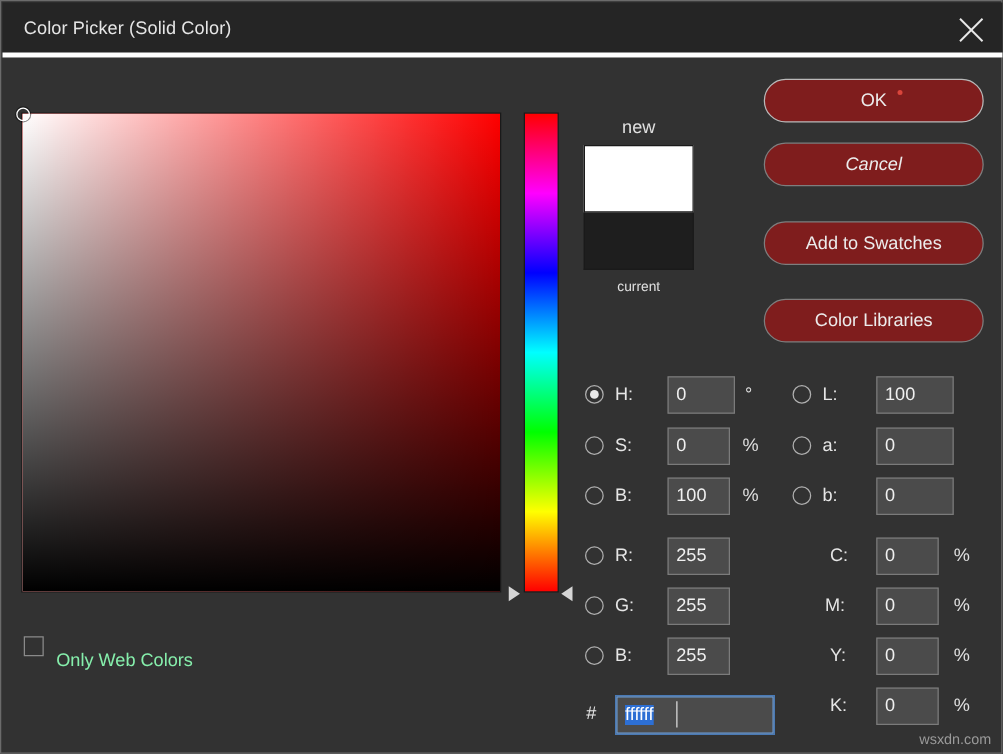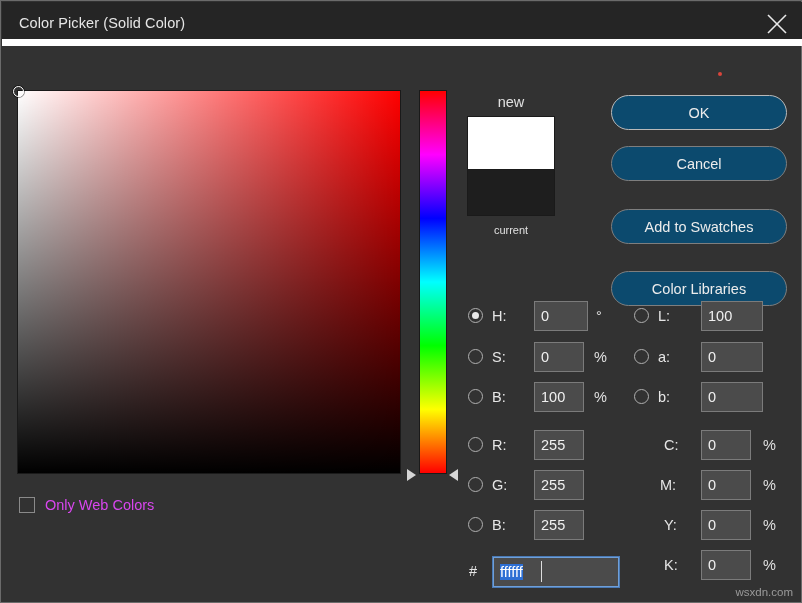--- a/index.html
+++ b/index.html
@@ -19,21 +19,21 @@
     background: #323232;
     border: 1px solid #6b6b6b;
   }
 
   
   .titlebar {
     position: absolute;
     left: 1px; top: 1px;
     width: 800px; height: 44px;
     background: #252525;
-    border-bottom: 7px solid #ffffff;
+    border-bottom: 4px solid #ffffff;
   }
   .title-text {
     position: absolute;
     left: 17px; top: 13px;
     font-size: 14.5px;
     color: #e6e6e6;
     letter-spacing: 0.1px;
   }
   .close-btn {
     position: absolute;
@@ -107,21 +107,22 @@
     cursor: pointer;
   }
   .webcolors .box {
     width: 16px; height: 16px;
     border: 1px solid #8a8a8a;
     background: #323232;
   }
   .webcolors .lbl {
     margin-left: 10px;
     font-size: 14.5px;
-    color: #d946ef;
+    color: #86efac;
+    margin-top: 24px;
   }
 
   
   .swatch-new-label {
     position: absolute;
     left: 466px; top: 93px;
     width: 88px; text-align: center;
     font-size: 14.5px; color: #e0e0e0;
   }
   .swatch-current-label {
@@ -144,31 +145,31 @@
     background: #1e1e1e;
     border: 1px solid #1a1a1a;
     border-top: none;
   }
 
   
   .btn {
     position: absolute;
     left: 610px;
     width: 176px; height: 35px;
-    background: #0c4a6e;
+    background: #7f1d1d;
     border: 1px solid #7e7e7e;
     border-radius: 18px;
     color: #ececec;
     font-size: 14.5px;
     font-family: "Liberation Sans", sans-serif;
     cursor: pointer;
-    display: flex; align-items: center; justify-content: center; margin-top: 32px;
+    display: flex; align-items: center; justify-content: center;
   }
   #btn-ok { top: 62px; border-color: #b9b9b9; }
-  #btn-cancel { top: 113px; }
+  #btn-cancel { top: 113px; font-style: italic; }
   #btn-swatches { top: 176px; }
   #btn-libraries { top: 238px; }
   .ok-dot {
     position: absolute;
     left: 717px; top: 71px;
     width: 4px; height: 4px;
     background: #d9453b;
     border-radius: 50%;
   }
 

